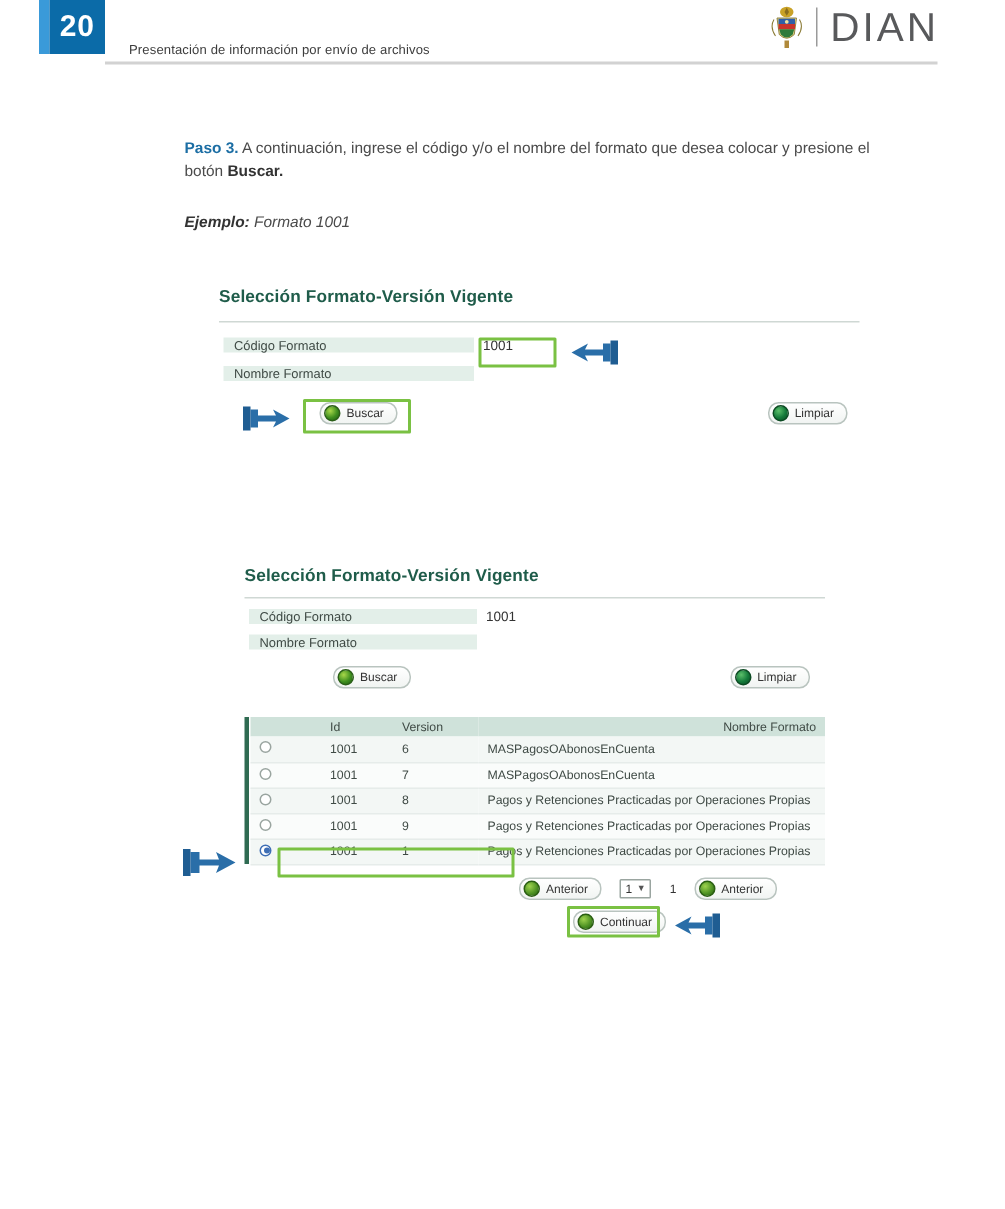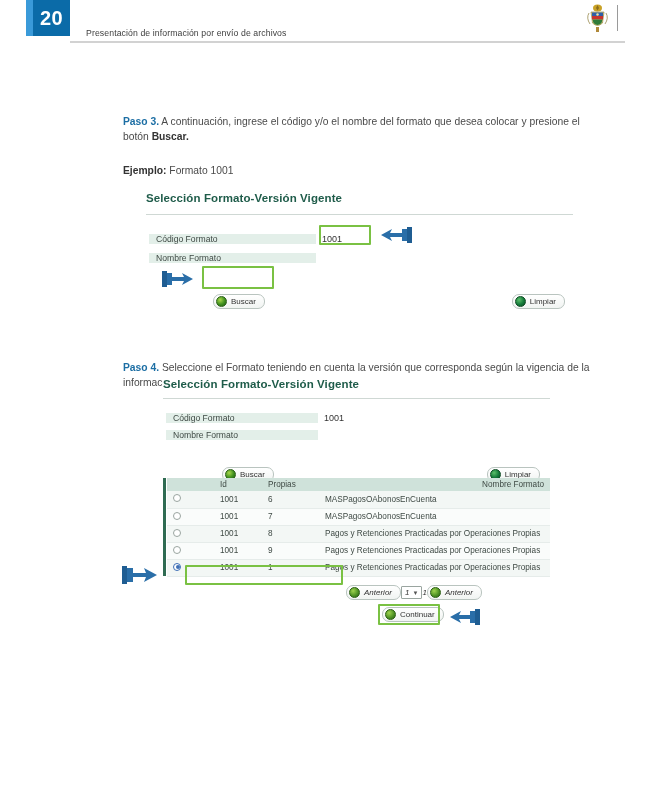--- a/index.html
+++ b/index.html
@@ -28,30 +28,30 @@
   .header-rule {
     position:absolute; left:70px; top:41px; width:555px; height:2px;
     background:#d2d2d2;
   }
   .logo { position:absolute; right:44px; top:1px; display:flex; align-items:center; height:34px; }
   .crest { width:23px; height:30px; position:relative; }
   .logo-divider { width:1px; height:26px; background:#9a9a9a; margin:0 8px; }
   .logo-text { font-size:27px; color:#58595b; letter-spacing:2px; font-family:"Liberation Sans", sans-serif; font-weight:300; }
 
   
-  .para { position:absolute; font-size:10.3px; color:#4a4a4a; line-height:15px; width:475px;margin-top:22px; }
+  .para { position:absolute; font-size:10.3px; color:#4a4a4a; line-height:15px; width:475px; }
   .para b.step { color:#1c6ea4; font-weight:bold; }
   .para b.kw { color:#333; font-weight:bold; }
 
   
   .appshot { position:absolute; background:#fff; }
   .app-title { font-size:11.5px; font-weight:bold; color:#1f5c4a; letter-spacing:0.1px; }
   .app-rule { height:1px; background:#cfd8d4; }
 
-  .frow { display:flex; align-items:flex-end; width:100%; }
+  .frow { display:flex; align-items:flex-start; width:100%; }
   .fbar { width:3px; background:#2f6b52; flex:0 0 3px; }
   .flabel {
     background:#e3efe9; color:#3f4a45; font-size:8.6px;
     display:flex; align-items:center; padding-left:7px;
   }
   .finput { background:#ffffff; }
   .ftail  { background:#eef3f1; }
   .fspacer{ background:#737373;text-decoration:underline; }
 
   .inputval { font-size:9px; color:#333; display:flex; align-items:center; padding-left:6px; }
@@ -99,21 +99,21 @@
   .radio {
     width:8px; height:8px; border-radius:50%;
     border:1px solid #9aa5a0; background:#fff; display:inline-block;
   }
   .radio.sel { border-color:#3f6fb5; position:relative; }
   .radio.sel::after {
     content:""; position:absolute; left:1.5px; top:1.5px;
     width:4px; height:4px; border-radius:50%; background:#3f6fb5;
   }
 
-  .pager { display:flex; align-items:center; gap:0;font-style:italic; }
+  .pager { display:flex; align-items:center; gap:12px; }
   .pgsel {
     display:inline-flex; align-items:center; height:13px;
     border:1px solid #9aa5a0; background:#fff; border-radius:1px;
     font-size:8px; color:#333; padding:0 3px;
   }
   .pgsel .chev { margin-left:3px; font-size:6px; color:#555; }
   .pgtotal { font-size:8px; color:#333; }
 
   .tbar { position:absolute; width:3px; background:#2f6b52; }
 </style>
@@ -139,27 +139,28 @@
           <rect x="12" y="19" width="22" height="7" fill="#2f5fa8"></rect>
           <rect x="12" y="26" width="22" height="7" fill="#c8342c"></rect>
           <path d="M13 33 L33 33 L31 40 Q23 48 15 40 Z" fill="#2f7a3a"></path>
           <circle cx="23" cy="23" r="2.5" fill="#f0e3a0"></circle>
           <path d="M6 20 Q0 30 8 42" stroke="#8a7a35" stroke-width="1.4" fill="none"></path>
           <path d="M40 20 Q46 30 38 42" stroke="#8a7a35" stroke-width="1.4" fill="none"></path>
           <rect x="20" y="48" width="6" height="10" fill="#b0893a"></rect>
         </svg>
       </div>
       <div class="logo-divider"></div>
+      <div class="logo-text">DIAN</div>
     </div>
   </div>
 
   <div class="para" style="left:123px; top:92px;">
     <b class="step">Paso 3.</b><span> A continuación, ingrese el código y/o el nombre del formato que desea colocar y presione el botón </span><b class="kw">Buscar.</b>
   </div>
-  <div class="para" style="left:123px; top:141px;">
+  <div class="para" style="left:123px; top:141px;font-style:italic;">
     <b class="kw">Ejemplo:</b><span> Formato 1001</span>
   </div>
 
   <div class="appshot" style="left:146px; top:192px; width:427px; height:108px;">
     <div class="app-title" style="position:absolute; left:0; top:0;">Selección Formato-Versión Vigente</div>
     <div class="app-rule" style="position:absolute; left:0; top:22px; width:427px;"></div>
 
     <div class="frow" style="position:absolute; left:0; top:33px; height:19px;">
       <div class="fbar"></div>
       <div class="flabel" style="width:167px;">Código Formato</div>
@@ -205,23 +206,20 @@
       <rect x="29" y="3" width="5" height="16" fill="#1f5d92"></rect>
     </svg>
   </div>
   <div class="hand" style="left:160px; top:268px;">
     <svg width="36" height="22" viewBox="0 0 36 22">
       <path d="M33 11 L22 5 L24 9 L12 9 L12 5 L7 5 L7 17 L12 17 L12 13 L24 13 L22 17 Z" fill="#2a6ea8"></path>
       <rect x="2" y="3" width="5" height="16" fill="#1f5d92"></rect>
     </svg>
   </div>
 
-  <div class="para" style="left:123px; top:338px;">
-    <b class="step">Paso 4.</b><span> Seleccione el Formato teniendo en cuenta la versión que corresponda según la vigencia de la información a presentar, y presione el botón </span><b class="kw">Continuar</b><span>.</span>
-  </div>
 
   <div class="appshot" style="left:163px; top:378px; width:387px; height:255px;">
     <div class="app-title" style="position:absolute; left:0; top:0;">Selección Formato-Versión Vigente</div>
     <div class="app-rule" style="position:absolute; left:0; top:20px; width:387px;"></div>
 
     <div class="frow" style="position:absolute; left:0; top:28px; height:17px;">
       <div class="fbar"></div>
       <div class="flabel" style="width:152px;">Código Formato</div>
       <div class="finput" style="width:118px;">
         <div class="inputval" style="height:100%;">1001</div>
@@ -254,21 +252,21 @@
         </div>
       </div>
     </div>
 
     <div class="tbar" style="left:0; top:100px; height:98px;"></div>
     <table class="rtable" style="position:absolute; left:4px; top:100px; width:383px;">
       <thead>
         <tr>
           <th style="width:47px;"></th>
           <th style="width:48px;">Id</th>
-          <th style="width:57px;">Propias</th>
+          <th style="width:57px;">Version</th>
           <th class="right">Nombre Formato</th>
         </tr>
       </thead>
       <tbody>
         <tr>
           <td><span class="radio"></span></td>
           <td>1001</td>
           <td>6</td>
           <td>MASPagosOAbonosEnCuenta</td>
         </tr>

